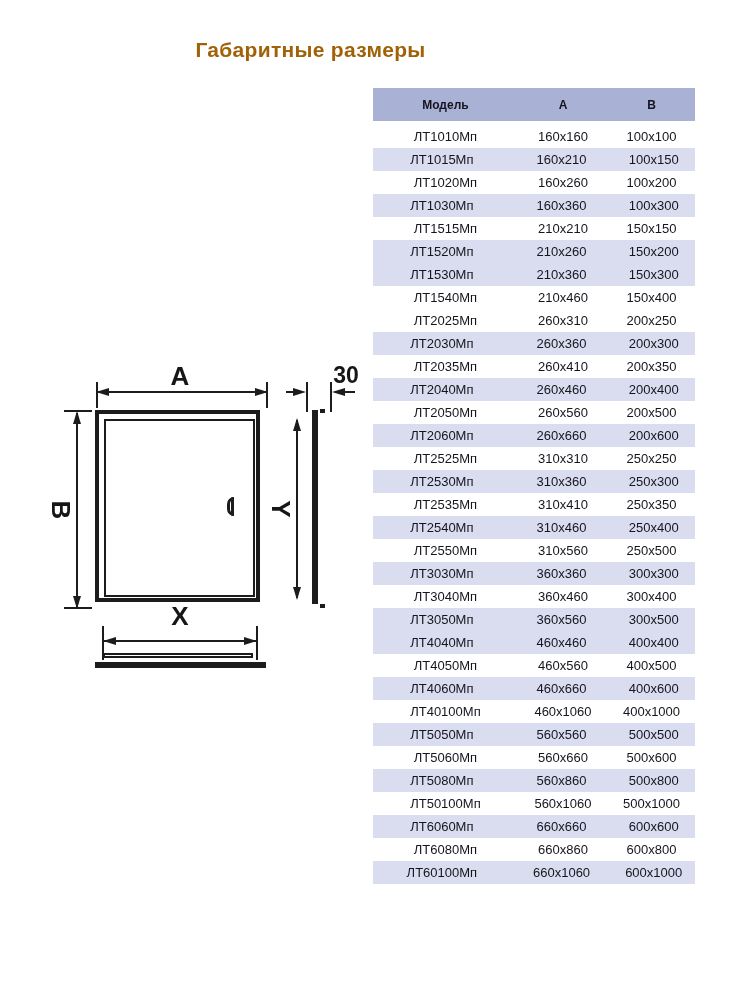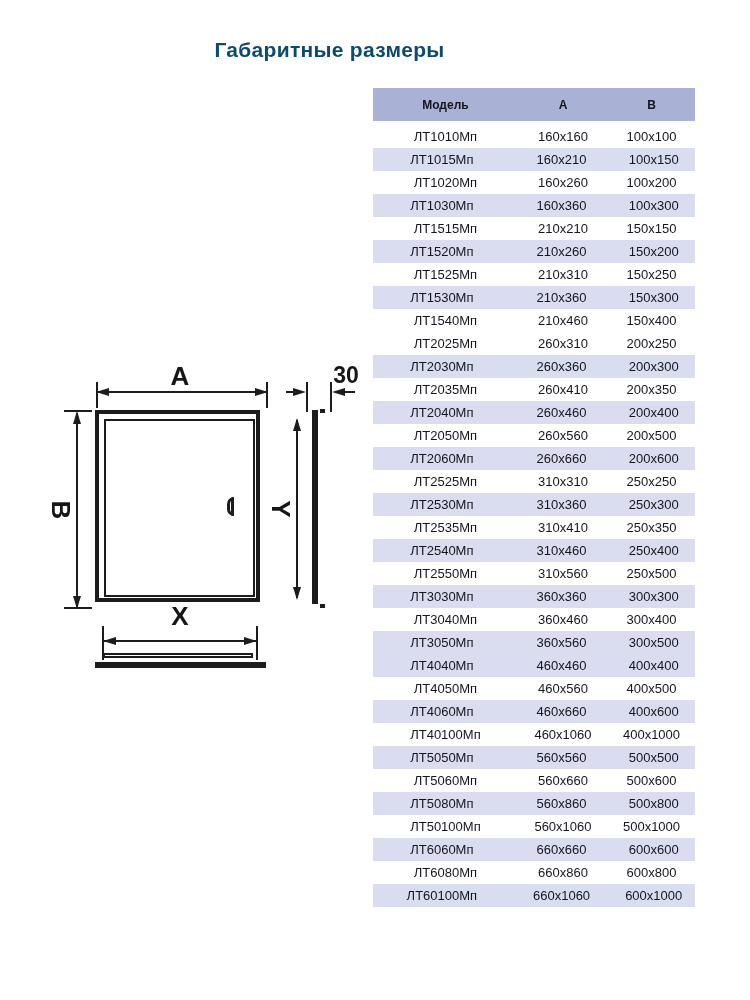--- a/index.html
+++ b/index.html
@@ -9,21 +9,21 @@
     --line:#1c1c1c;
   }
   html,body{margin:0;padding:0;}
   body{
     width:750px;height:1000px;position:relative;background:#ffffff;
     font-family:"Liberation Sans", sans-serif;color:var(--text);
     overflow:hidden;
   }
   .page-title{
     position:absolute;left:0;top:38px;width:621px;text-align:center;
-    font-size:21px;font-weight:bold;letter-spacing:.3px;color:#0c4a6e;padding-left:19px;
+    font-size:21px;font-weight:bold;letter-spacing:.3px;color:#a16207;
   }
 
   
   .size-table{position:absolute;left:373px;top:88px;width:322px;}
   .thead{
     display:flex;align-items:center;height:33px;background:var(--header-bg);
     font-weight:bold;font-size:12px;
   }
   .tbody{margin-top:4px;}
   .trow{display:flex;align-items:center;height:23px;font-size:13px;font-weight:500;}
@@ -141,25 +141,20 @@
       <div class="trow">
         <div class="c1">ЛТ1515Мп</div>
         <div class="c2">210х210</div>
         <div class="c3">150х150</div>
       </div>
       <div class="trow alt">
         <div class="c1">ЛТ1520Мп</div>
         <div class="c2">210х260</div>
         <div class="c3">150х200</div>
       </div>
-      <div class="trow">
-        <div class="c1">ЛТ1525Мп</div>
-        <div class="c2">210х310</div>
-        <div class="c3">150х250</div>
-      </div>
       <div class="trow alt">
         <div class="c1">ЛТ1530Мп</div>
         <div class="c2">210х360</div>
         <div class="c3">150х300</div>
       </div>
       <div class="trow">
         <div class="c1">ЛТ1540Мп</div>
         <div class="c2">210х460</div>
         <div class="c3">150х400</div>
       </div>

